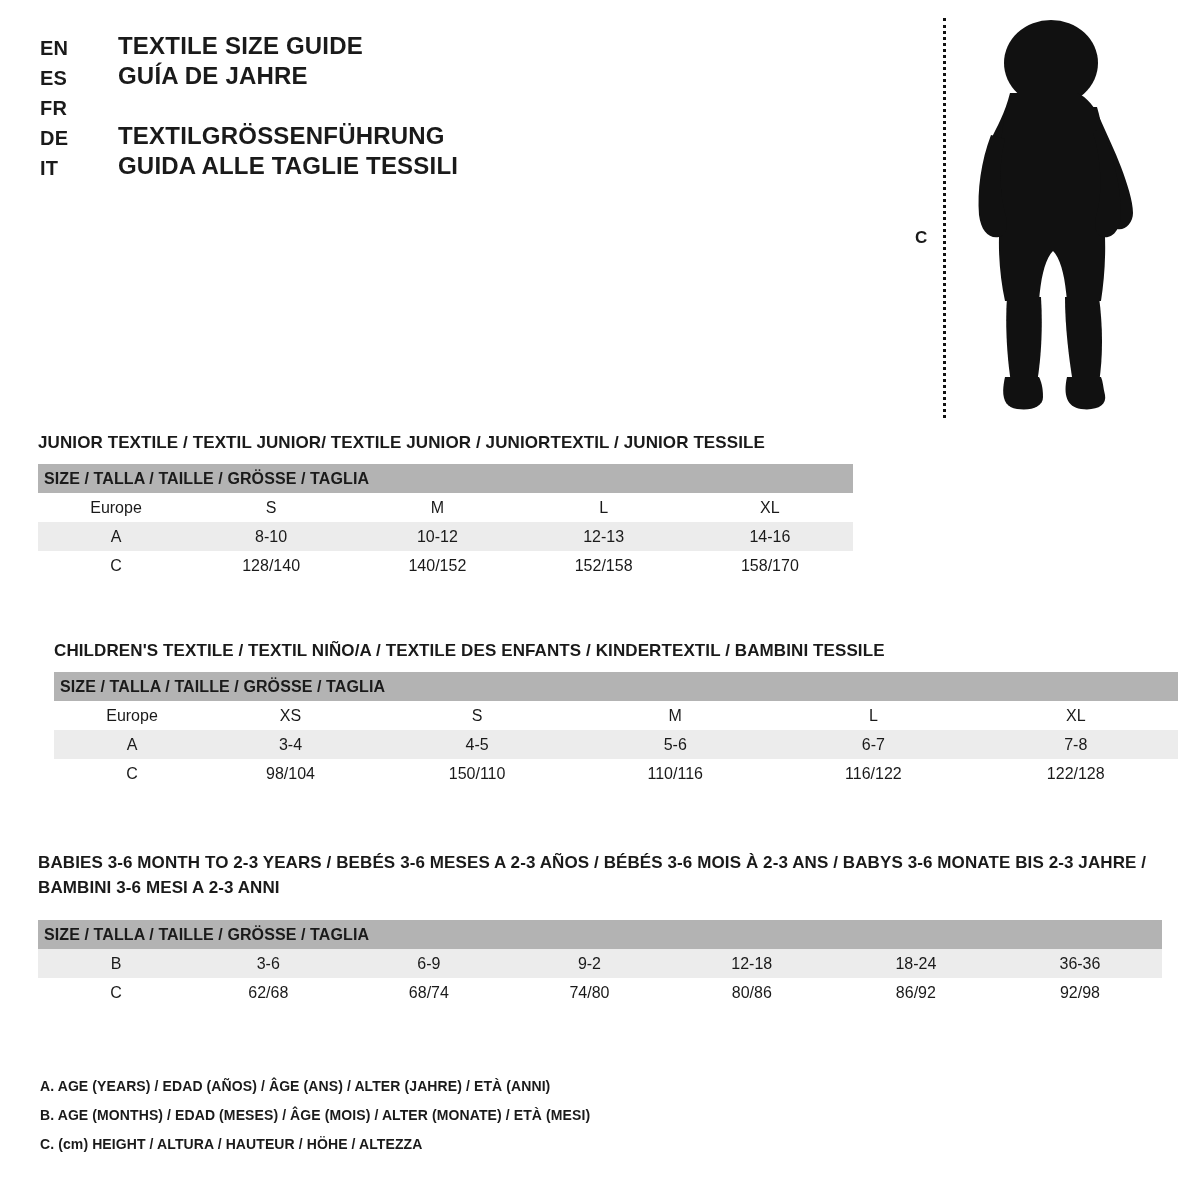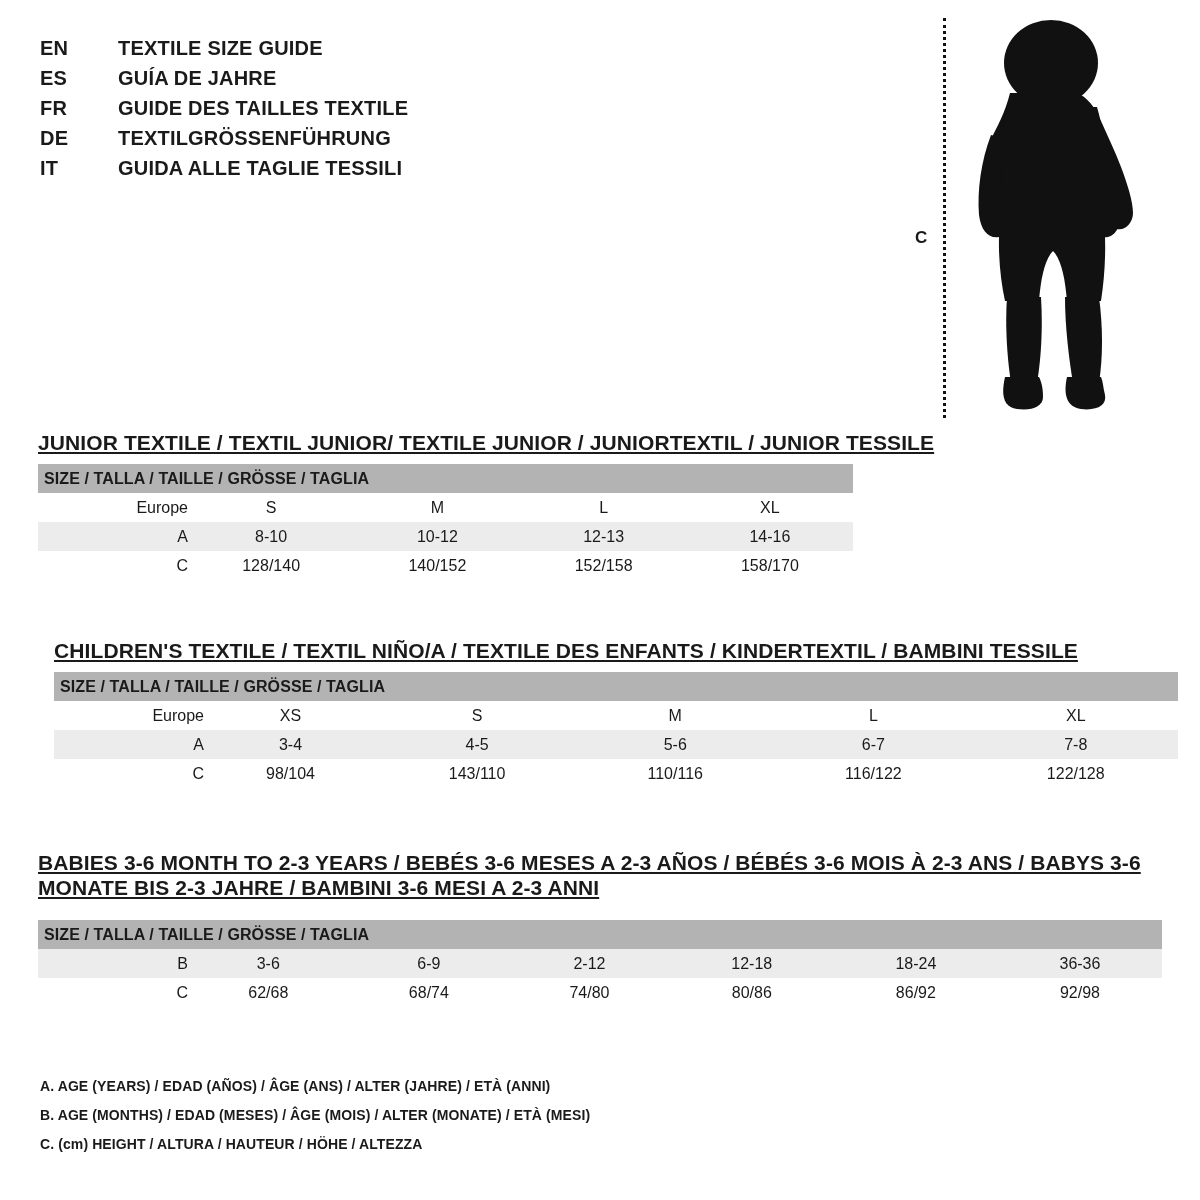--- a/index.html
+++ b/index.html
@@ -34,21 +34,21 @@
     align-items: flex-end;
     height: 30px;
   }
   .header-lang {
     width: 78px;
     font-size: 20px;
     font-weight: bold;
     letter-spacing: 0.2px;
   }
   .header-text {
-    font-size: 20px;
+    font-size: 24px;
     font-weight: bold;
     letter-spacing: 0.2px;
   }
 
   
   .figure {
     position: absolute;
     left: 905px;
     top: 10px;
     width: 250px;
@@ -75,47 +75,46 @@
     top: 5px;
   }
 
   
   .section {
     position: absolute;
     left: 38px;
     width: 1124px;
   }
   .section-title {
-    font-size: 21px;
+    font-size: 17px;
     font-weight: bold;
     letter-spacing: 0.1px;
     line-height: 25px;
     margin-bottom: 9px;
-    text-decoration: underline;
   }
   table.size-table {
     border-collapse: collapse;
     font-size: 16px;
   }
   table.size-table td {
     padding: 5px 0 5px 0;
     height: 19px;
   }
   .band {
     background: #b3b3b3;
     font-weight: bold;
     font-size: 16px;
     padding-left: 6px !important;
     letter-spacing: 0.1px;
   }
   .row-shaded td { background: #ececec; }
   .row-plain td { background: #ffffff; }
   .rowlabel {
     padding-left: 6px !important;
-    text-align: right;
+    text-align: center;
     font-weight: normal;
   }
   .cell { text-align: center; }
   .hdr-row td { background: #ffffff; }
   .hdr-row .cell { font-weight: normal; }
 
   
   .legend {
     position: absolute;
     left: 40px;
@@ -135,21 +134,20 @@
     <div class="header-row">
       <span class="header-lang">EN</span>
       <span class="header-text">TEXTILE SIZE GUIDE</span>
     </div>
     <div class="header-row">
       <span class="header-lang">ES</span>
       <span class="header-text">GUÍA DE JAHRE</span>
     </div>
     <div class="header-row">
       <span class="header-lang">FR</span>
-      <span class="header-text">GUIDE DES TAILLES TEXTILE</span>
     </div>
     <div class="header-row">
       <span class="header-lang">DE</span>
       <span class="header-text">TEXTILGRÖSSENFÜHRUNG</span>
     </div>
     <div class="header-row">
       <span class="header-lang">IT</span>
       <span class="header-text">GUIDA ALLE TAGLIE TESSILI</span>
     </div>
   </div>
@@ -254,21 +252,21 @@
           <td class="rowlabel">A</td>
           <td class="cell">3-4</td>
           <td class="cell">4-5</td>
           <td class="cell">5-6</td>
           <td class="cell">6-7</td>
           <td class="cell">7-8</td>
         </tr>
         <tr class="row-plain">
           <td class="rowlabel">C</td>
           <td class="cell">98/104</td>
-          <td class="cell">143/110</td>
+          <td class="cell">150/110</td>
           <td class="cell">110/116</td>
           <td class="cell">116/122</td>
           <td class="cell">122/128</td>
         </tr>
       </tbody>
     </table>
   </div>
 
   <div class="section" style="top:850px;">
     <div class="section-title">BABIES 3-6 MONTH TO 2-3 YEARS / BEBÉS 3-6 MESES A 2-3 AÑOS / BÉBÉS 3-6 MOIS À 2-3 ANS / BABYS 3-6 MONATE BIS 2-3 JAHRE / BAMBINI 3-6 MESI A 2-3 ANNI</div>
@@ -283,21 +281,21 @@
           <col>
       </colgroup>
       <tbody>
         <tr>
           <td class="band" colspan="7">SIZE / TALLA / TAILLE / GRÖSSE / TAGLIA</td>
         </tr>
         <tr class="row-shaded">
           <td class="rowlabel">B</td>
           <td class="cell">3-6</td>
           <td class="cell">6-9</td>
-          <td class="cell">2-12</td>
+          <td class="cell">9-2</td>
           <td class="cell">12-18</td>
           <td class="cell">18-24</td>
           <td class="cell">36-36</td>
         </tr>
         <tr class="row-plain">
           <td class="rowlabel">C</td>
           <td class="cell">62/68</td>
           <td class="cell">68/74</td>
           <td class="cell">74/80</td>
           <td class="cell">80/86</td>

